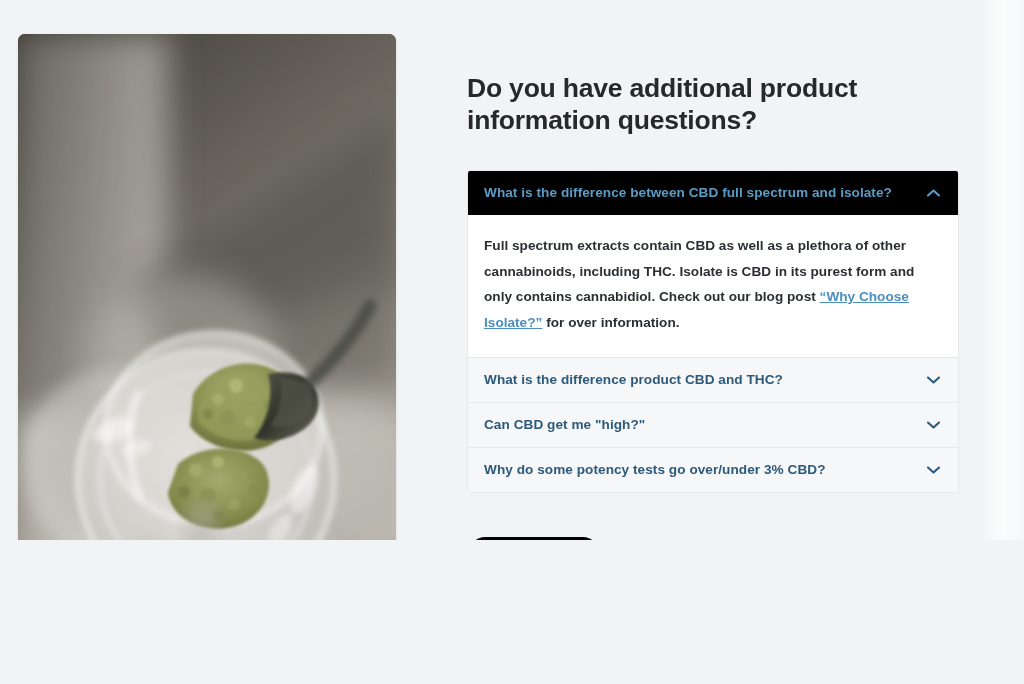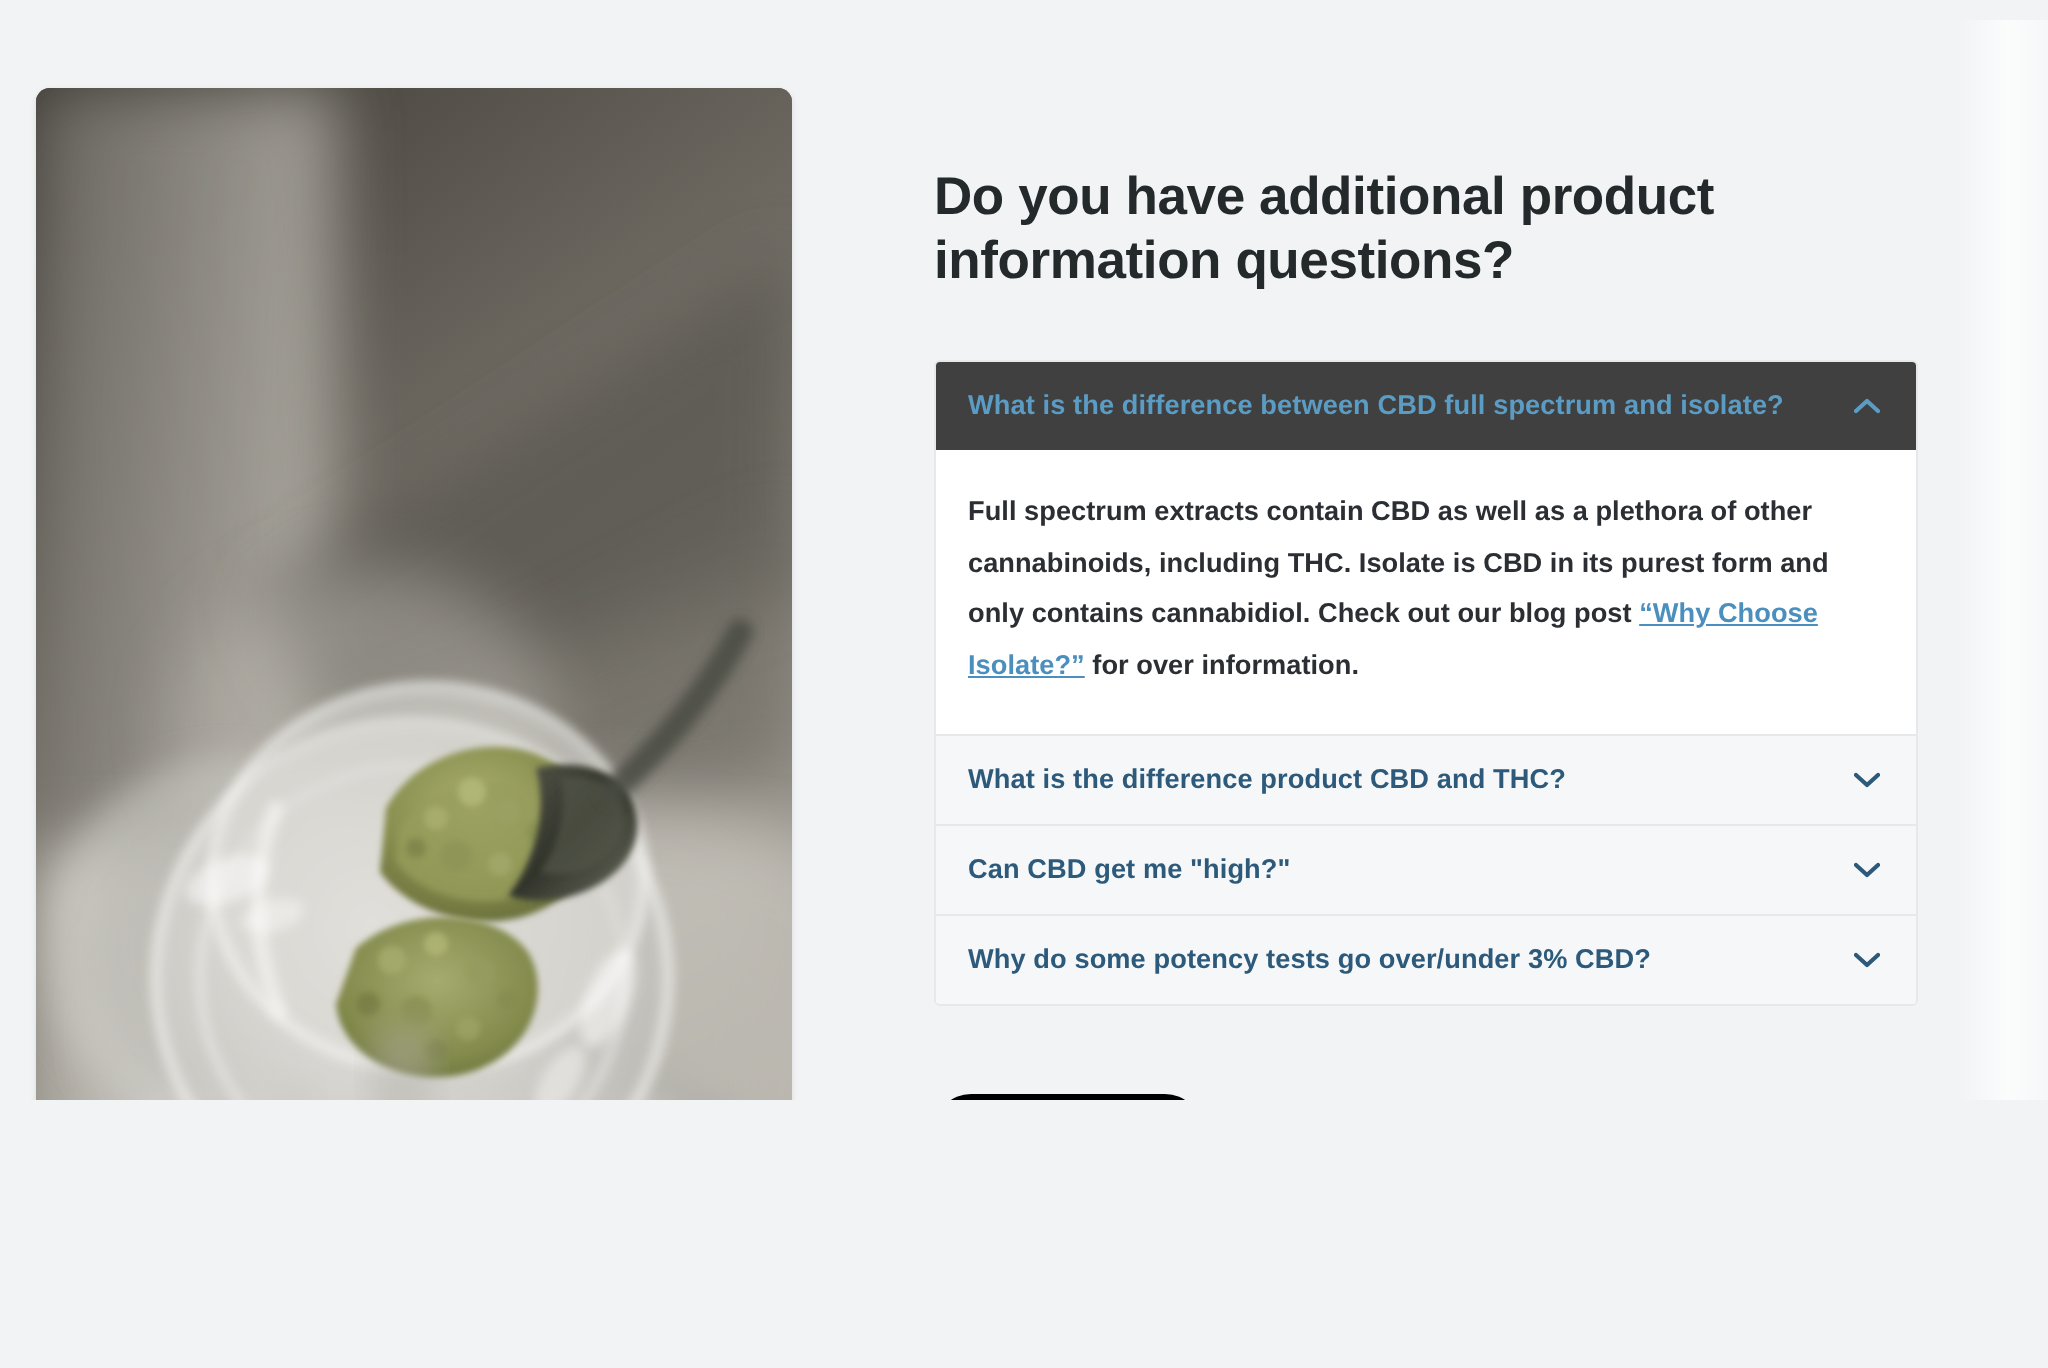--- a/index.html
+++ b/index.html
@@ -17,21 +17,20 @@
     position: relative;
   }
 
   
   .page {
     position: relative;
     width: 1024px;
     height: 540px;
     background: #f2f3f5;
     overflow: hidden;
-    margin-top: 10px;
   }
 
   
   .footer-band {
     position: absolute;
     left: 0;
     top: 645px;
     width: 1024px;
     height: 39px;
     background: #f4f5f6;
@@ -92,21 +91,21 @@
   }
 
   .acc-item + .acc-item { border-top: 1px solid #e6e8ea; }
 
   .acc-header {
     display: flex;
     align-items: center;
     justify-content: space-between;
     height: 44px;
     padding: 0 18px 0 16px;
-    background: #404040;
+    background: #000000;
     cursor: pointer;
     user-select: none;
   }
 
   .acc-item.collapsed .acc-header { background: #f5f7f8; }
 
   .acc-title {
     font-size: 13.6px;
     font-weight: 700;
     color: #2d5a7b;

